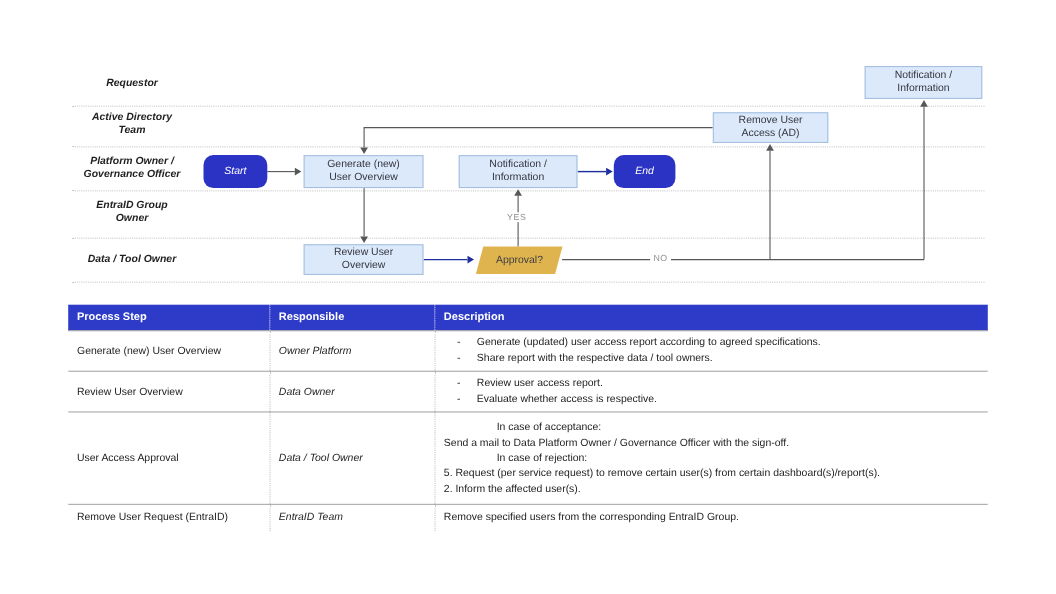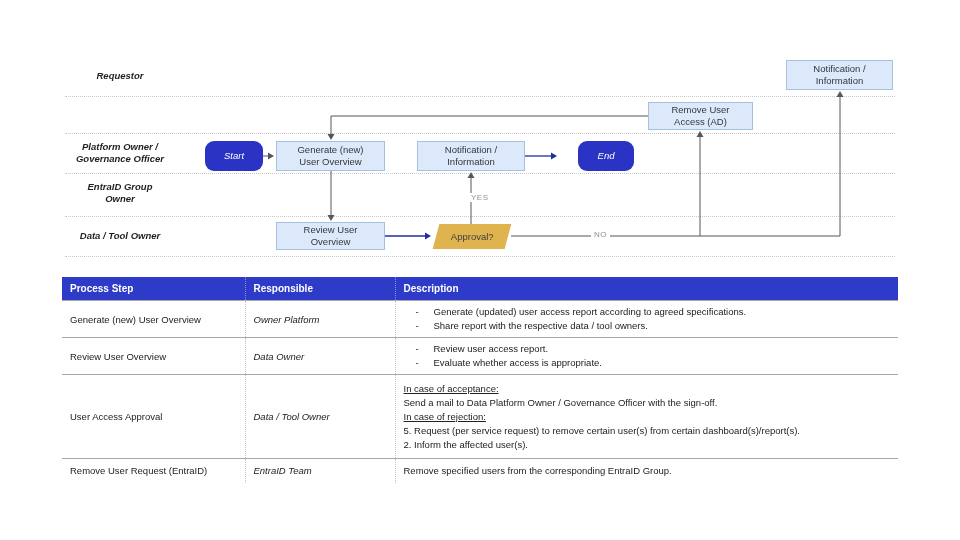--- a/index.html
+++ b/index.html
@@ -26,21 +26,21 @@
   .flow-svg{position:absolute;left:0;top:0;}
   .node{
     position:absolute;display:flex;align-items:center;justify-content:center;
     text-align:center;font-size:9.5px;line-height:12px;box-sizing:border-box;
   }
   .node.box{
     background:var(--box-fill);border:1px solid var(--box-border);color:#34363E;
     padding:2px 12px;
   }
   .node.pill{
-    background:var(--shape-navy);color:#fff;font-style:italic;border-radius:9px;margin-left:20px;
+    background:var(--shape-navy);color:#fff;font-style:italic;border-radius:9px;
   }
   .node.decision{
     background:var(--approval-fill);color:#3E3E46;transform:skewX(-15deg);
   }
   .node.decision .unskew{transform:skewX(15deg);}
   .edge-label{
     position:absolute;font-size:8px;color:#8F9094;background:#fff;padding:0 3px;
     letter-spacing:0.5px;
   }
   
@@ -59,38 +59,39 @@
   .process-table tbody tr{border-top:1px solid #A9A9A9;}
   .process-table tbody td{padding:3px 8px;vertical-align:middle;}
   .process-table tbody td + td{border-left:1px dotted #C4C4C4;}
   .process-table tbody tr.r1{height:37px;}
   .process-table tbody tr.r2{height:37px;}
   .process-table tbody tr.r3{height:84px;}
   .process-table tbody tr.r4{height:24px;}
   td.cell-responsible{font-style:italic;}
   td.cell-desc{padding-left:10px;}
   .desc-line{line-height:14px;}
-  .desc-line.underline{text-decoration:underline;}
+  .desc-line.underline{margin-left:48px;}
   .desc-line.bullet{display:flex;}
   .desc-line.bullet .dash{flex:none;margin-left:12px;width:18px;}
 </style>
 </head>
 <body>
 
 <div class="canvas">
 
   <div class="diagram">
 
     <div class="lane-divider" style="top:96px"></div>
     <div class="lane-divider" style="top:133px"></div>
     <div class="lane-divider" style="top:173px"></div>
     <div class="lane-divider" style="top:216px"></div>
     <div class="lane-divider" style="top:256px"></div>
 
     <div class="lane-label" style="top:70px">Requestor</div>
+    <div class="lane-label" style="top:101px">Active Directory Team</div>
     <div class="lane-label" style="top:141px">Platform Owner / Governance Officer</div>
     <div class="lane-label" style="top:181px">EntraID Group Owner</div>
     <div class="lane-label" style="top:230px">Data / Tool Owner</div>
 
     <svg class="flow-svg" width="960" height="270">
 
       <g>
         <line x1="243" y1="156" x2="268" y2="156" style="stroke:var(--arrow-gray)" stroke-width="1"></line>
         <polygon points="268,152.5 274,156 268,159.5" style="fill:var(--arrow-gray)"></polygon>
       </g>
@@ -122,21 +123,21 @@
 
       <g>
         <line x1="511" y1="236" x2="840" y2="236" style="stroke:var(--arrow-gray)" stroke-width="1"></line>
         <line x1="700" y1="236" x2="700" y2="137" style="stroke:var(--arrow-gray)" stroke-width="1"></line>
         <polygon points="696.5,137 703.5,137 700,131" style="fill:var(--arrow-gray)"></polygon>
         <line x1="840" y1="236" x2="840" y2="97" style="stroke:var(--arrow-gray)" stroke-width="1"></line>
         <polygon points="836.5,97 843.5,97 840,91" style="fill:var(--arrow-gray)"></polygon>
       </g>
     </svg>
 
-    <span class="edge-label" style="left:468px;top:193px">YES</span>
+    <span class="edge-label" style="left:458px;top:193px">YES</span>
     <span class="edge-label" style="left:591px;top:230px">NO</span>
 
     <div class="node pill" style="left:185px;top:141px;width:58px;height:30px">Start</div>
 
     <div class="node box" style="left:276px;top:141px;width:109px;height:30px">Generate (new) User Overview</div>
 
     <div class="node box" style="left:417px;top:141px;width:108px;height:30px">Notification / Information</div>
 
     <div class="node pill" style="left:558px;top:141px;width:56px;height:30px">End</div>
 
@@ -184,21 +185,21 @@
     <tr class="r2">
       <td class="cell-step">Review User Overview</td>
       <td class="cell-responsible">Data Owner</td>
       <td class="cell-desc">
             <div class="desc-line bullet">
               <span class="dash">-</span>
               <span>Review user access report.</span>
             </div>
             <div class="desc-line bullet">
               <span class="dash">-</span>
-              <span>Evaluate whether access is appropriate.</span>
+              <span>Evaluate whether access is respective.</span>
             </div>
           </td>
     </tr>
 
     <tr class="r3">
       <td class="cell-step">User Access Approval</td>
       <td class="cell-responsible">Data / Tool Owner</td>
       <td class="cell-desc">
             <div class="desc-line underline">In case of acceptance:</div>
             <div class="desc-line plain">Send a mail to Data Platform Owner / Governance Officer with the sign-off.</div>

